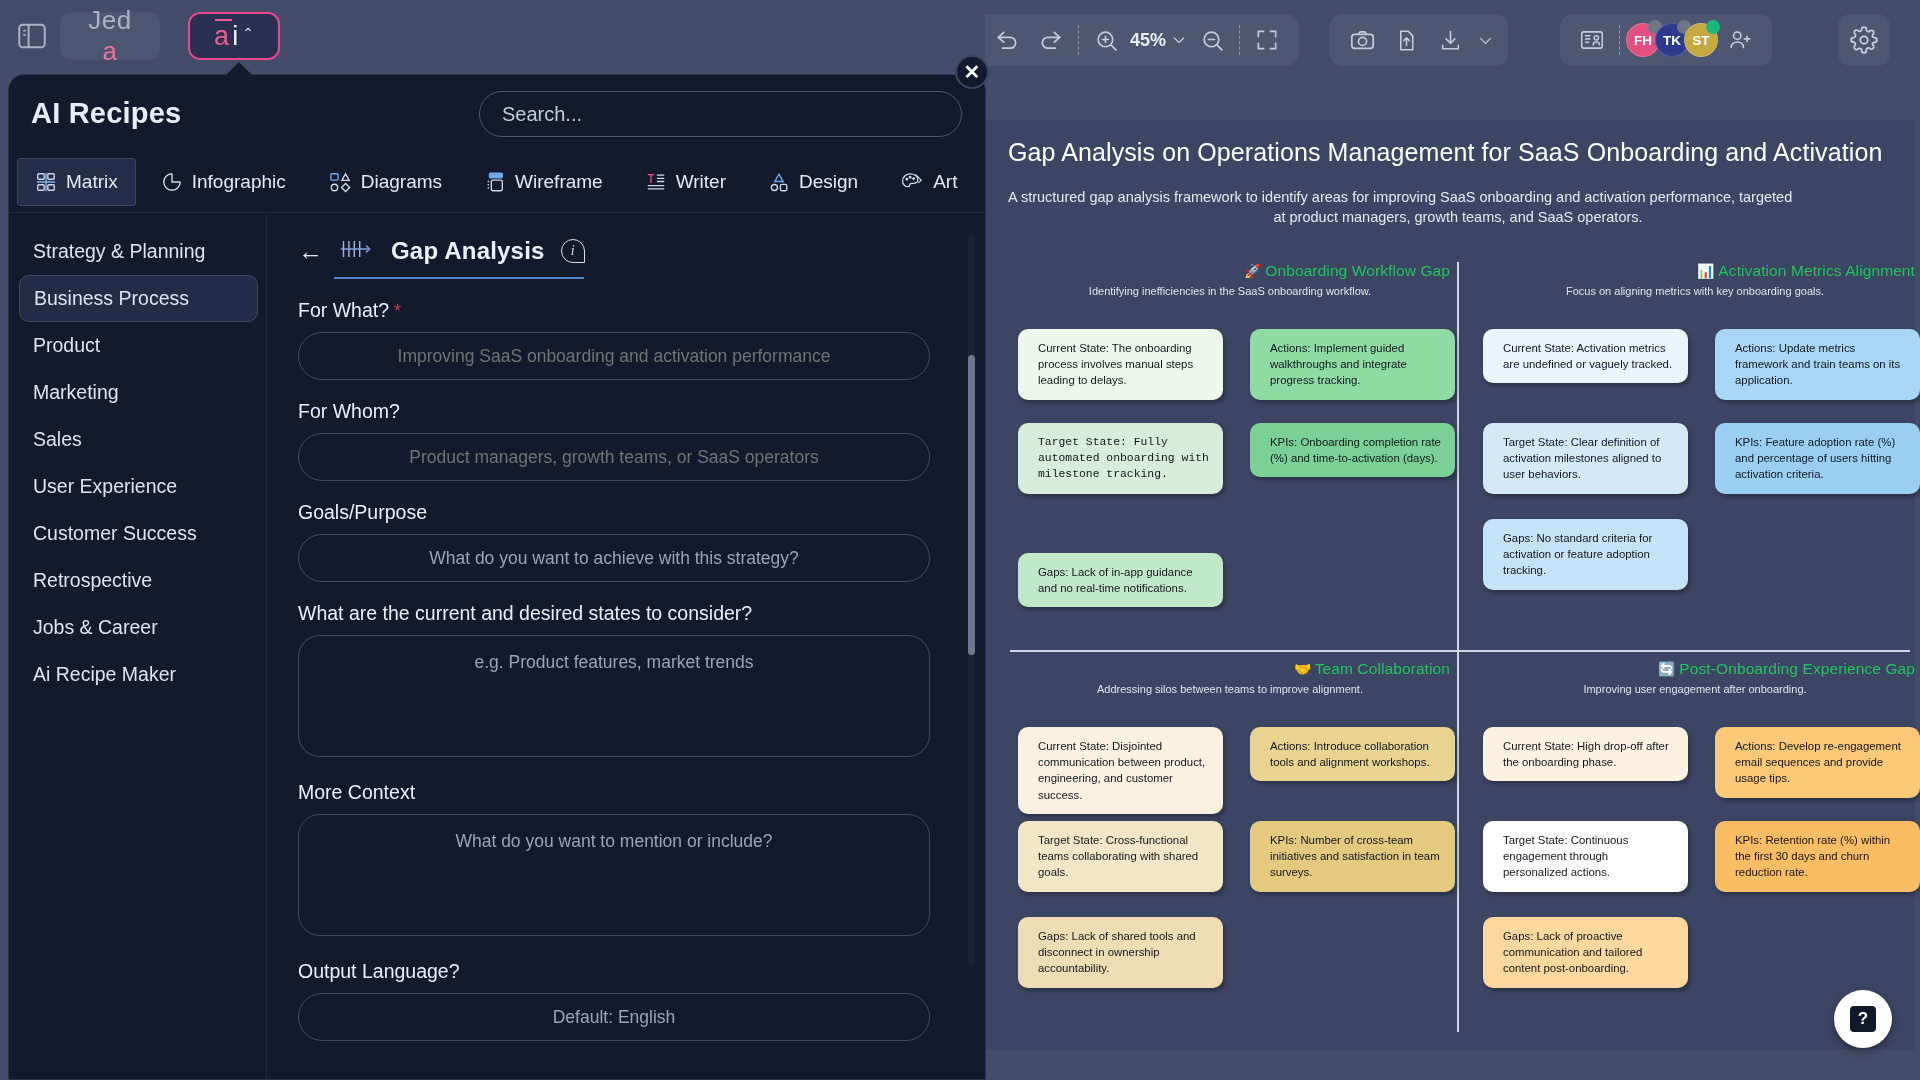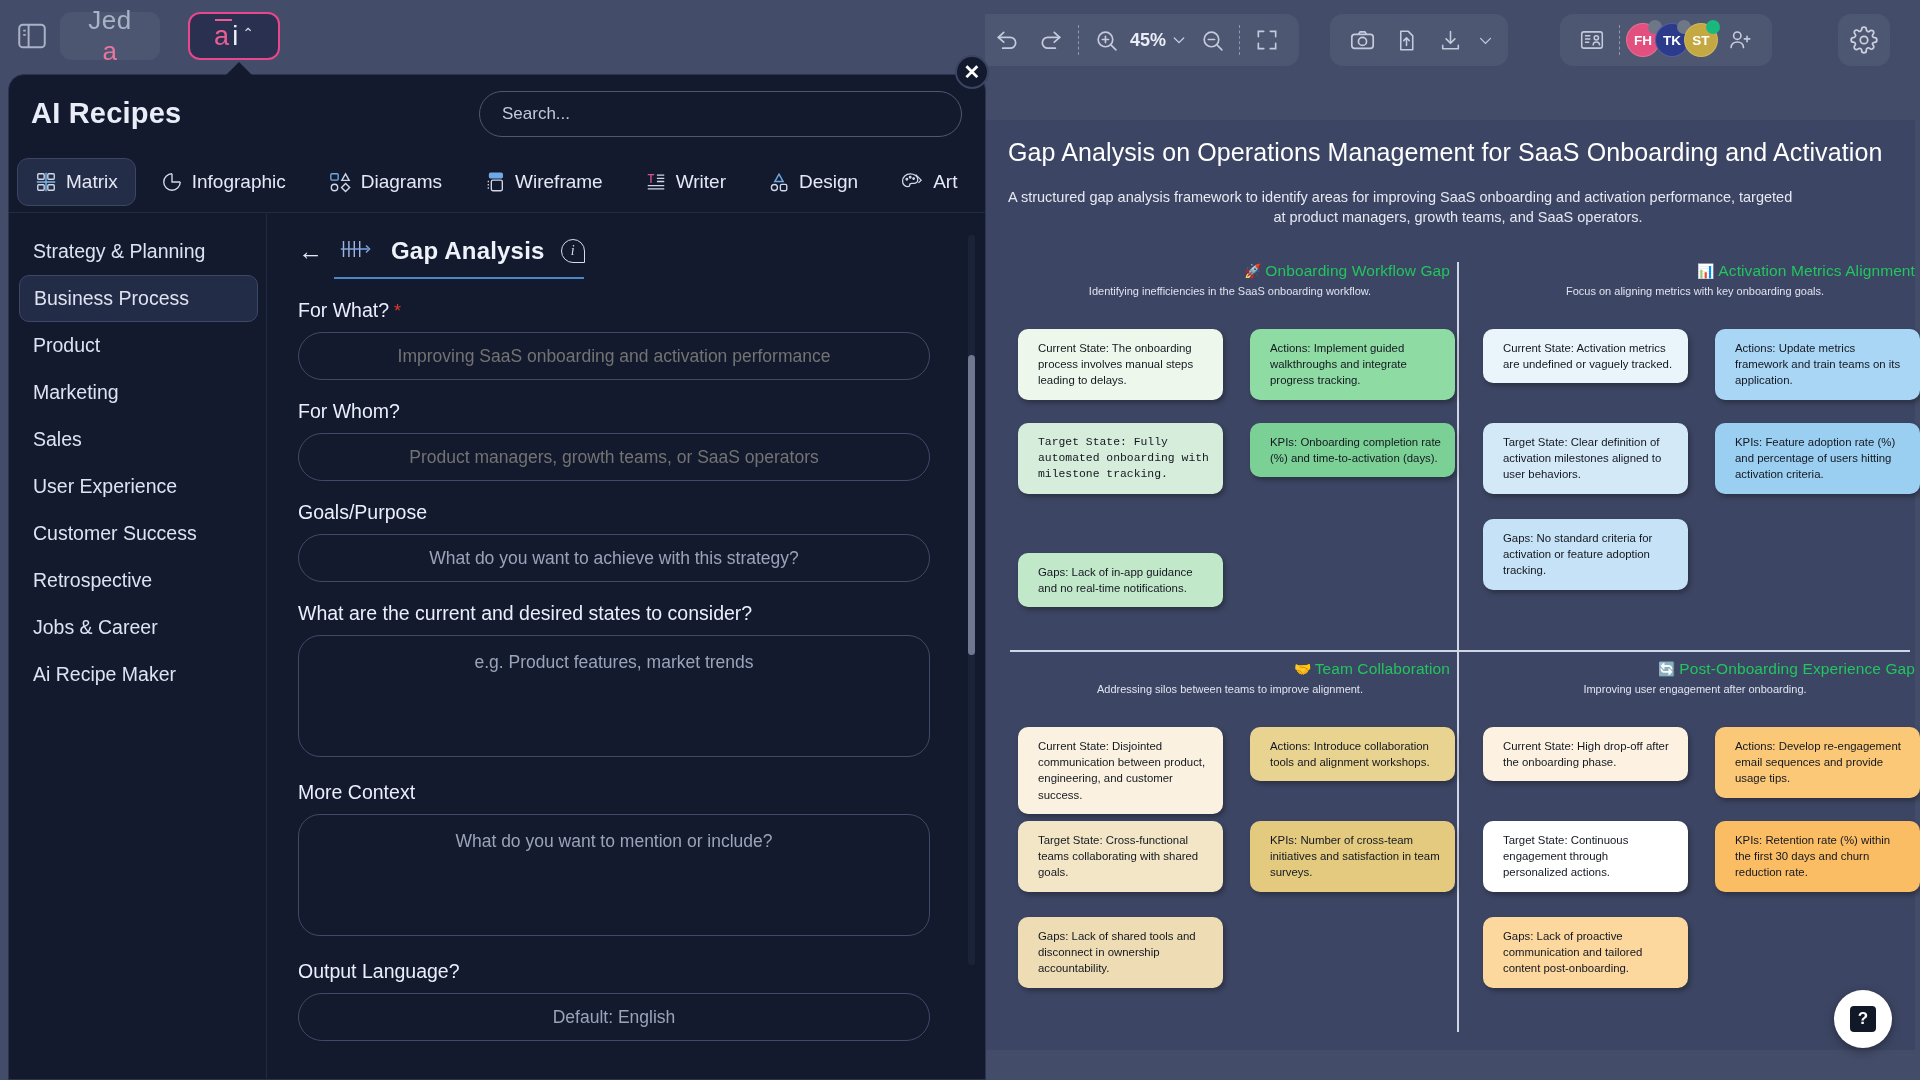--- a/index.html
+++ b/index.html
@@ -118,21 +118,21 @@
   .recipes-title {
     position: absolute; left: 22px; top: 22px;
     font-size: 29px; color: #e9edf7; font-weight: 700; letter-spacing: .2px;
   }
   .search-wrap {
     position: absolute; left: 470px; top: 16px; width: 483px; height: 46px;
   }
   .search-input {
     width: 100%; height: 100%; border-radius: 23px;
     background: transparent; border: 1px solid #4e5874;
-    color: #cdd4e4; font-size: 17px; padding: 0 22px;
+    color: #cdd4e4; font-size: 20px; padding: 0 22px;
     outline: none; font-family: "Liberation Sans", sans-serif;
   }
   .search-input::placeholder { color: #c2c9da; }
 
   .close-btn {
     position: absolute; left: 955px; top: 55px;
     width: 34px; height: 34px; border-radius: 50%;
     background: #131a2e; border: 2px solid #3a4463;
     display: flex; align-items: center; justify-content: center;
     color: #fff; font-size: 20px; font-weight: 700; z-index: 20;
@@ -140,21 +140,21 @@
   }
 
   .tabs {
     position: absolute; left: 0; top: 76px; width: 978px; height: 62px;
     display: flex; align-items: center; gap: 0;
     border-bottom: 1px solid #222b45;
   }
   .tab {
     display: flex; align-items: center; gap: 9px;
     padding: 12px 17px; margin-left: 8px;
-    border-radius: 11px; color: #e4e9f5; font-size: 19px; white-space: nowrap;
+    border-radius: 3px; color: #e4e9f5; font-size: 19px; white-space: nowrap;
   }
   .tab.active { background: #242d47; border: 1px solid #3b4564; }
   .tab svg { flex: none; }
 
   .cats {
     position: absolute; left: 0; top: 139px; width: 258px; bottom: 0;
     border-right: 1px solid #222b45;
     padding-top: 14px;
   }
   .cat {

